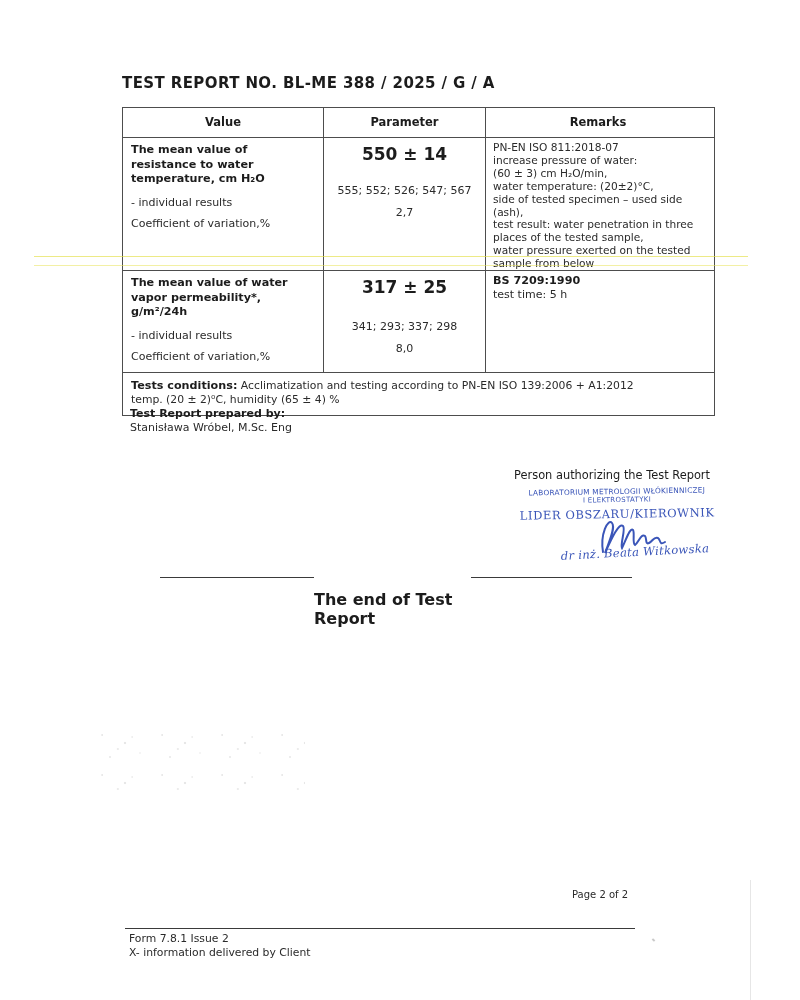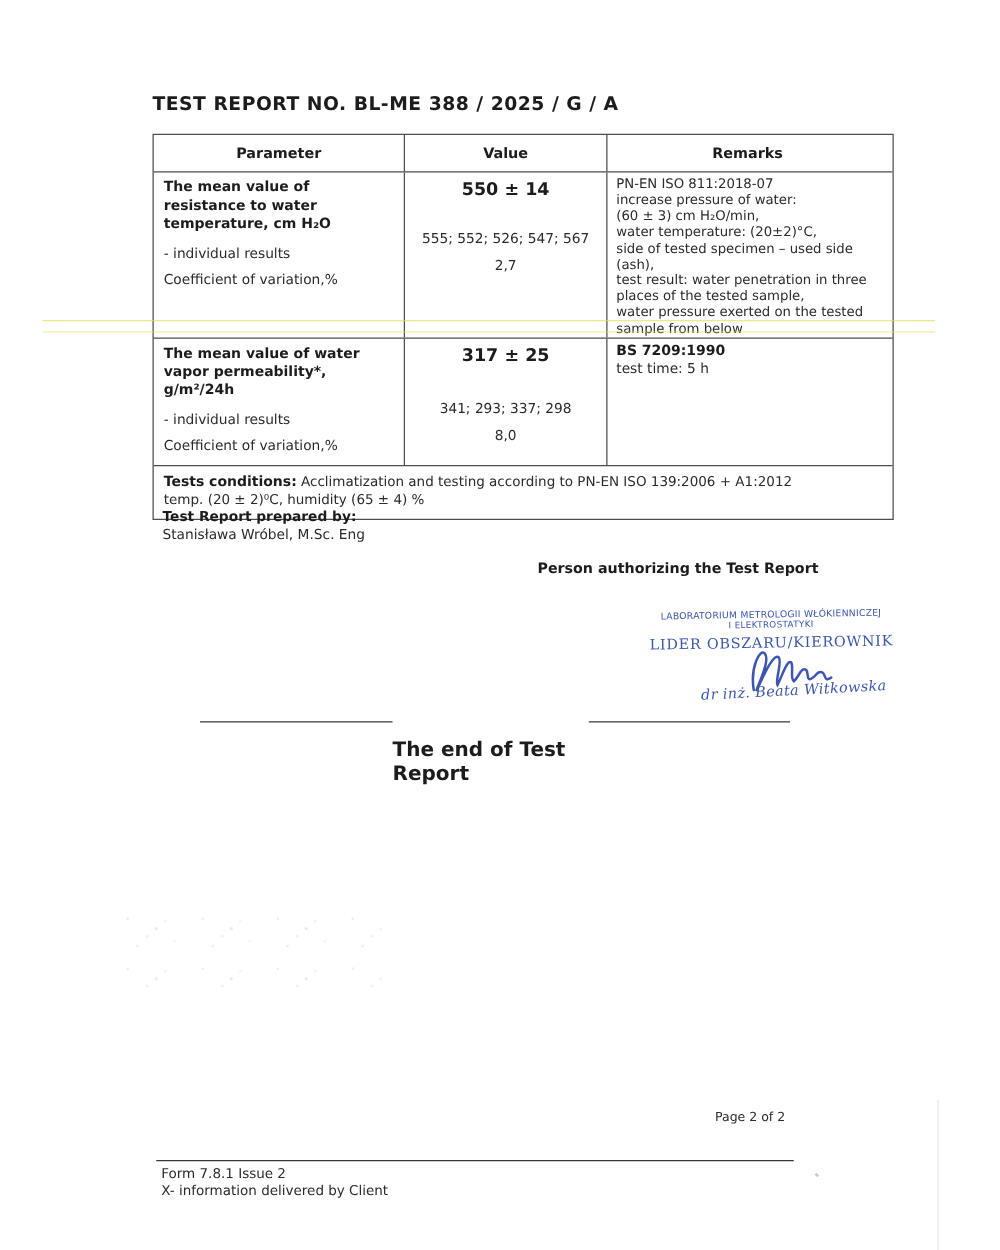--- a/index.html
+++ b/index.html
@@ -23,43 +23,43 @@
   .hdr{border-bottom:1.6px solid #4d4d4d;}
   .hdr > div{
     text-align:center;font-weight:bold;font-size:11.5px;padding:7px 0 8px 0;color:#1c1c1c;
   }
   .body-row{border-bottom:1.8px solid #4d4d4d;}
   .cell-param{padding:5px 7px 0 8px;}
   .cell-value{padding:5px 4px 0 4px;text-align:center;}
   .cell-remarks{padding:3px 5px 0 7px;}
   .p-title{font-weight:bold;font-size:11.2px;line-height:14.5px;min-height:31px;margin-bottom:9px;color:#1c1c1c;}
   .p-sub{line-height:13px;margin-bottom:8.5px;}
-  .v-mean{font-weight:bold;font-size:14px;min-height:31px;margin-bottom:9px;padding-top:1px;color:#1c1c1c;}
+  .v-mean{font-weight:bold;font-size:17px;min-height:31px;margin-bottom:9px;padding-top:1px;color:#1c1c1c;}
   .v-sub{line-height:13px;margin-bottom:8.5px;text-align:center;}
   .row1 .cell-remarks{font-size:10.6px;line-height:12.9px;white-space:pre-line;}
   .row2 .cell-param .p-title{min-height:34px;}
   .row2 .cell-value .v-mean{min-height:34px;}
   .rem-standard{font-weight:bold;font-size:11.2px;color:#1c1c1c;line-height:13.5px;}
   .rem-detail{line-height:13.5px;}
   .conditions{
     grid-column:1 / 4;padding:6px 10px 8px 8px;font-size:10.8px;line-height:14px;border-right:none;
   }
   .conditions b{font-size:11.2px;color:#1c1c1c;text-align:center;}
   
   .scan-line{
     position:absolute;left:34px;top:256px;width:714px;height:8px;z-index:6;pointer-events:none;
     border-top:1.6px solid rgba(228,224,70,.65);
     border-bottom:1.6px solid rgba(232,228,90,.55);
   }
   
   .prepared{position:absolute;left:130px;top:407px;font-size:11px;line-height:14px;}
   .prepared .lbl{font-weight:bold;color:#1c1c1c;}
   .authorizing{
-    position:absolute;left:430px;top:447px;width:280px;text-align:left;
-    font-size:11.4px;font-weight:bold;color:#1c1c1c;
+    position:absolute;left:430px;top:468px;width:280px;text-align:right;
+    font-size:11.4px;font-weight:normal;color:#1c1c1c;
   }
   
   .stamp{
     position:absolute;left:512px;top:487px;width:210px;text-align:center;
     transform:rotate(-1deg);
   }
   .stamp .s1{font-size:7.4px;letter-spacing:.2px;line-height:9px;}
   .stamp .s2{font-size:7px;letter-spacing:.3px;line-height:9px;}
   .stamp .s3{font-family:"DejaVu Serif","Liberation Serif",serif;font-size:11.5px;letter-spacing:.6px;margin-top:2px;}
   .signer{
@@ -99,22 +99,22 @@
 </style>
 </head>
 <body>
 
 <div class="page">
 
   <div class="title">TEST REPORT NO. BL-ME  388 / 2025 / G / A</div>
 
   <div class="report-table">
     <div class="trow hdr">
+      <div>Value</div>
       <div>Parameter</div>
-      <div>Value</div>
       <div>Remarks</div>
     </div>
 
     <div class="trow body-row row1">
       <div class="cell-param">
         <div class="p-title">The mean value of resistance to water temperature, cm H₂O</div>
         <div class="p-sub">- individual results</div>
         <div class="p-sub">Coefficient of variation,%</div>
       </div>
       <div class="cell-value">

